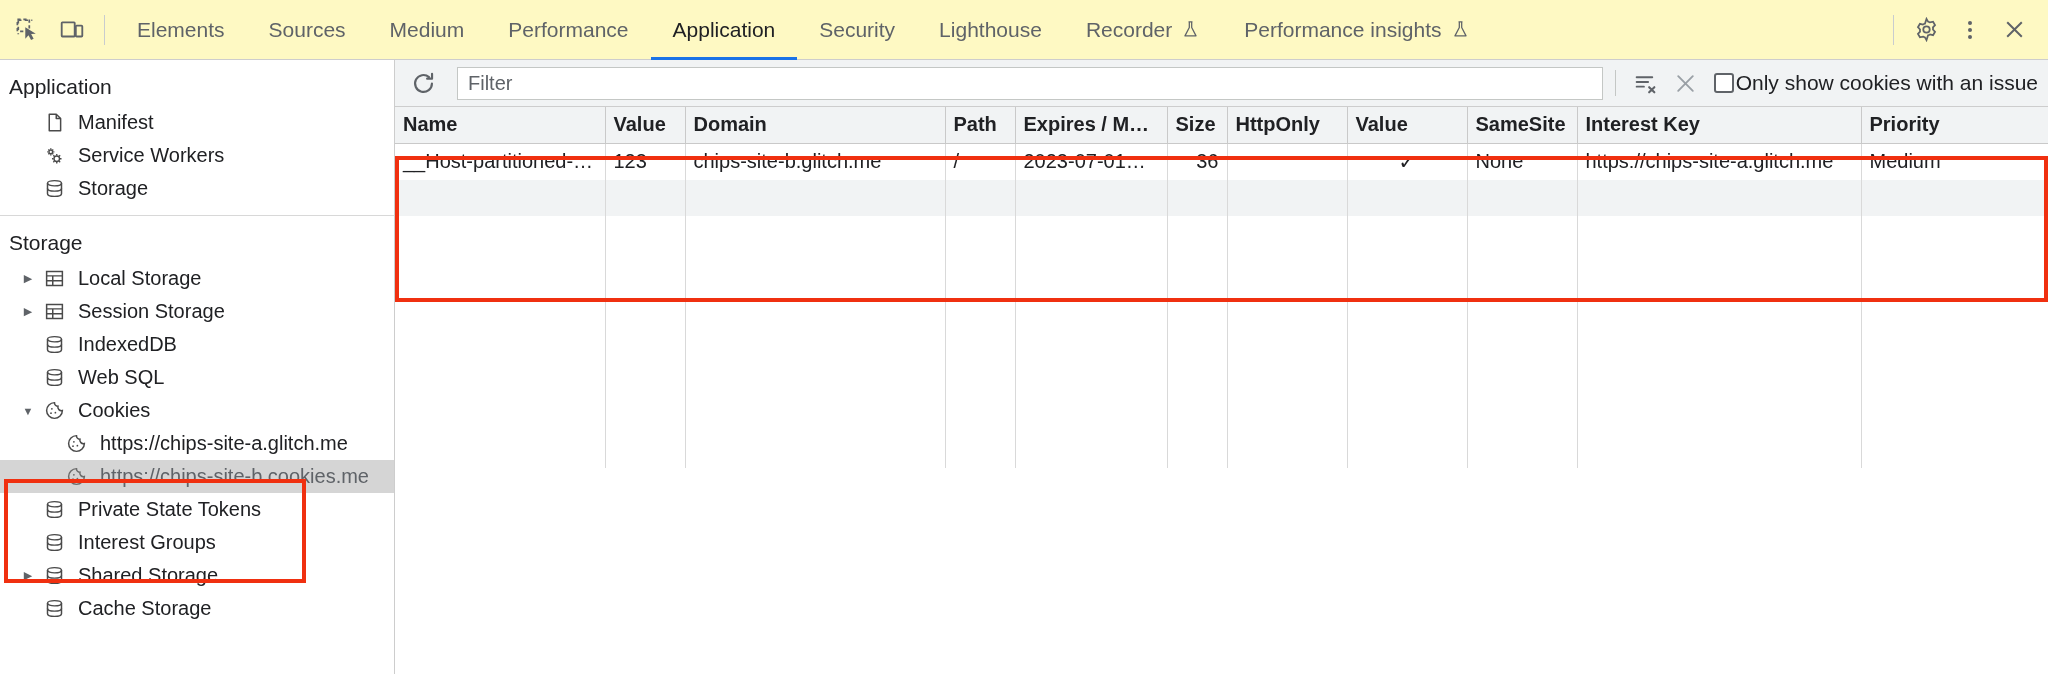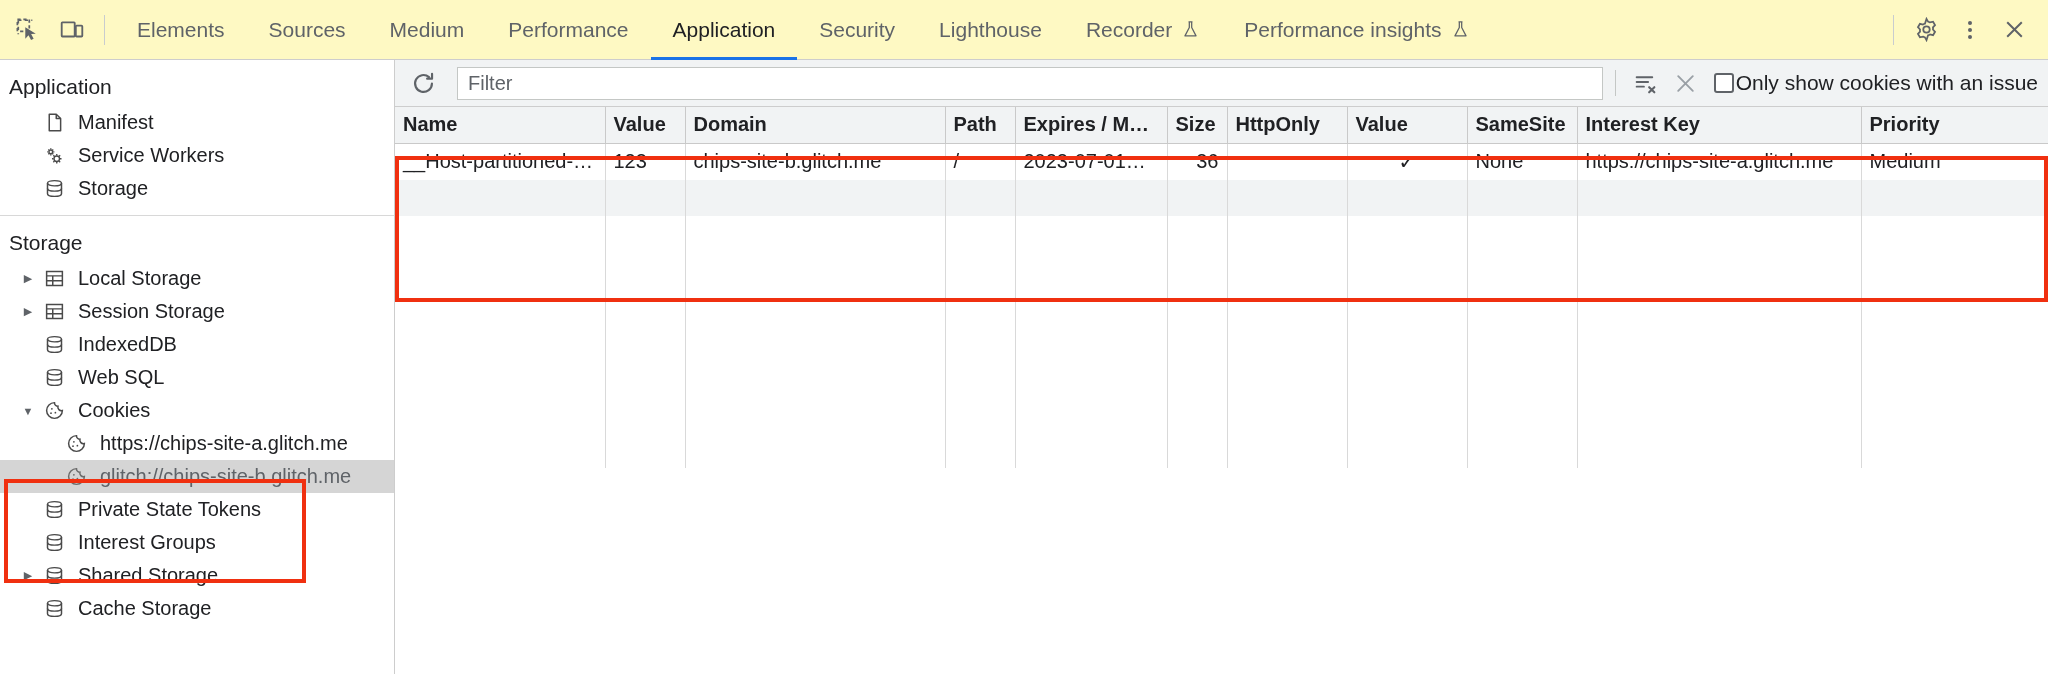--- a/index.html
+++ b/index.html
@@ -367,21 +367,21 @@
         <div class="tw-spacer"></div>
         <div class="tw-spacer"></div>
         <div class="t-icon">
           <svg width="21" height="21" viewBox="0 0 24 24" fill="none" stroke="#6b6b6b" stroke-width="1.7">
             <path d="M12 3a9 9 0 1 0 9 9 4 4 0 0 1-5-5 4 4 0 0 1-4-4z"></path>
             <circle cx="9" cy="10" r="1" fill="#6b6b6b" stroke="none"></circle>
             <circle cx="13" cy="14.5" r="1" fill="#6b6b6b" stroke="none"></circle>
             <circle cx="8" cy="15" r="1" fill="#6b6b6b" stroke="none"></circle>
           </svg>
         </div>
-        <span class="lbl">glitch://chips-site-b.glitch.me</span>
+        <span class="lbl">https://chips-site-b.cookies.me</span>
       </div>
 
       <div class="tree-item">
         <div class="tw-spacer"></div>
         <div class="t-icon">
           <svg width="21" height="21" viewBox="0 0 24 24" fill="none" stroke="#4a4a4a" stroke-width="1.7">
             <ellipse cx="12" cy="6" rx="8" ry="3"></ellipse>
               <path d="M4 6v12c0 1.7 3.6 3 8 3s8-1.3 8-3V6"></path>
               <path d="M4 12c0 1.7 3.6 3 8 3s8-1.3 8-3"></path>
           </svg>

